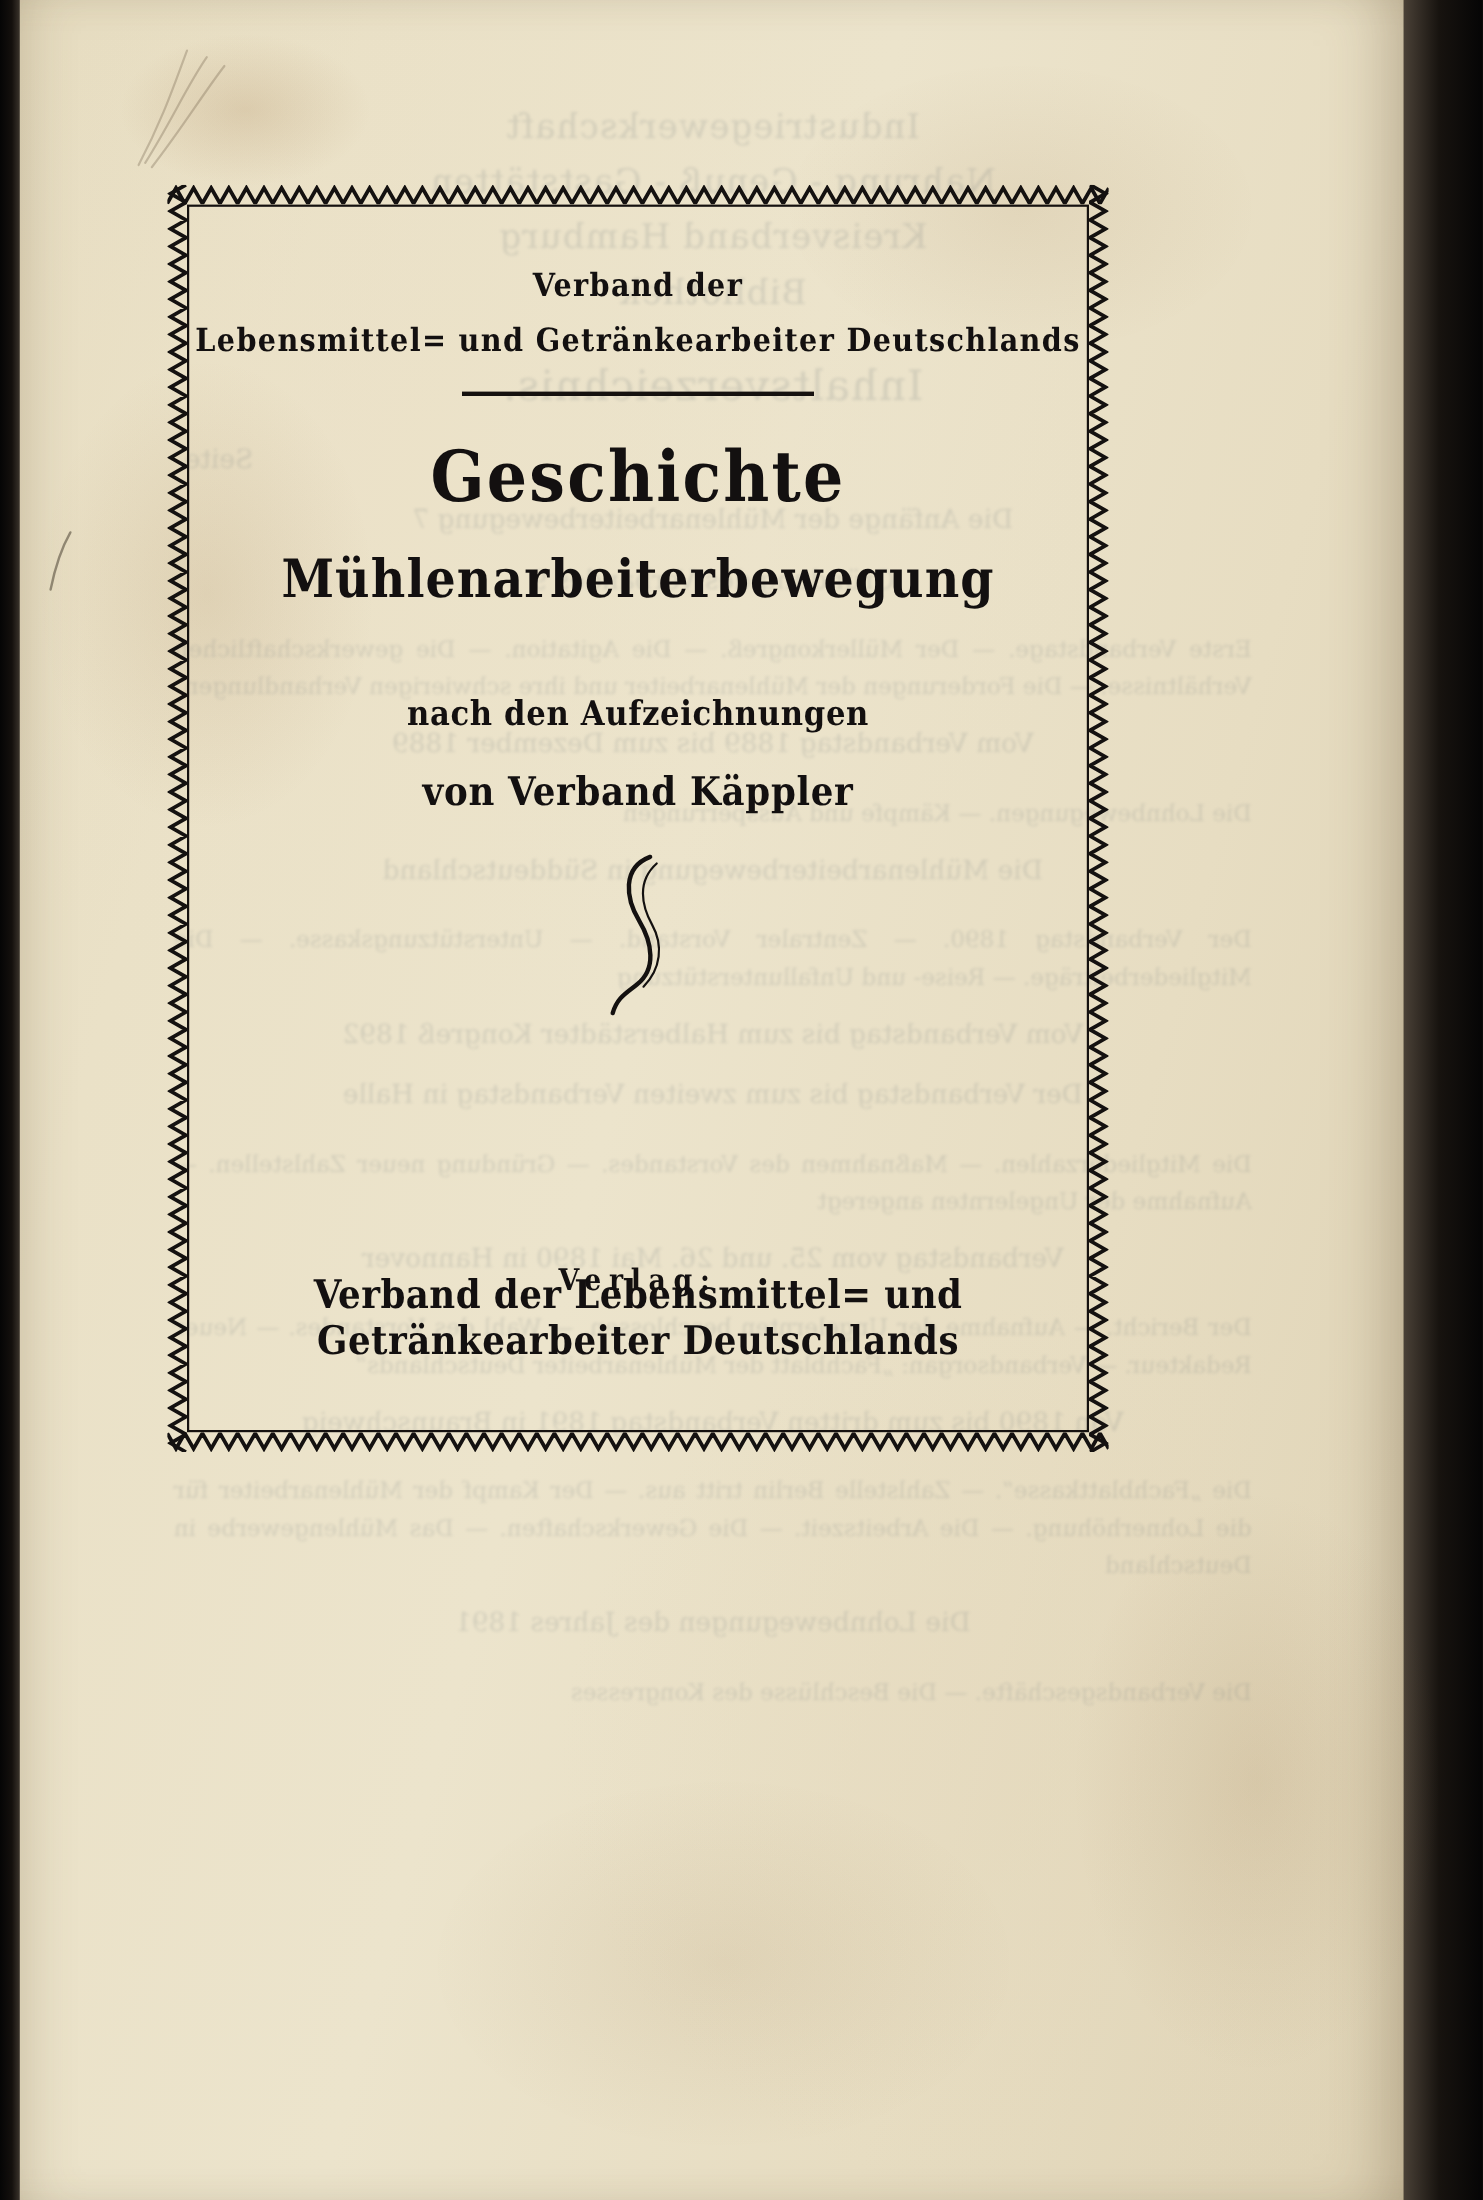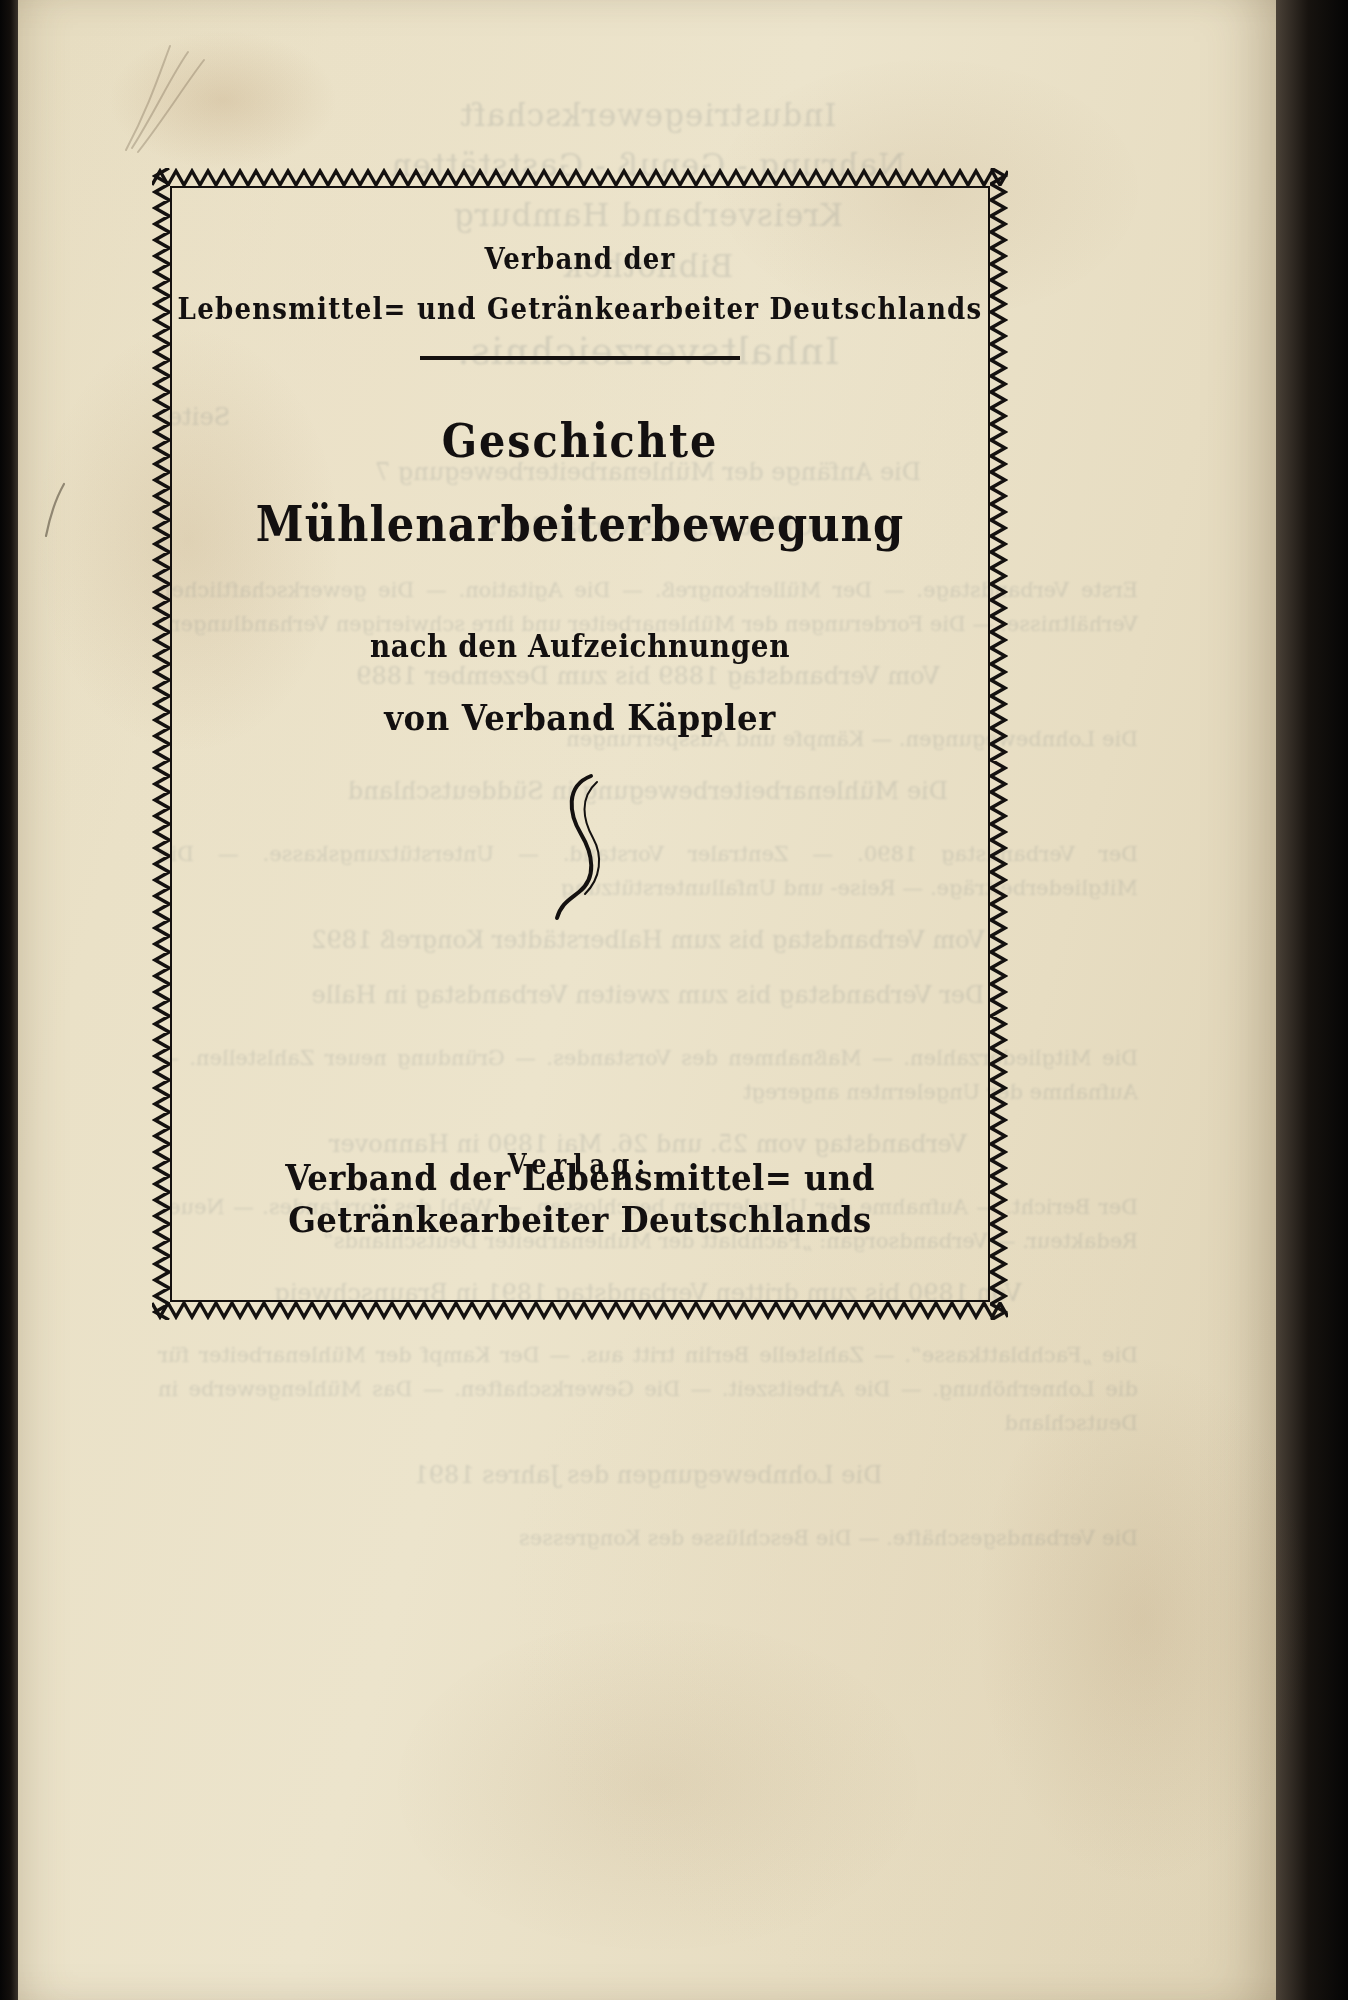--- a/index.html
+++ b/index.html
@@ -142,22 +142,22 @@
     margin-top: 16px;
     font-size: 29px;
   }
   .rule {
     width: 320px;
     height: 4px;
     background: #15110f;
     margin: 30px auto 0 auto;
   }
   .title-main {
-    margin-top: 54px;
-    font-size: 46px;
+    margin-top: 36px;
+    font-size: 64px;
     font-weight: 700;
     letter-spacing: 2px;
   }
   .title-der {
     margin-top: 14px;
     font-size: 28px;
     font-weight: 600;
   }
   .title-sub {
     margin-top: 28px;

